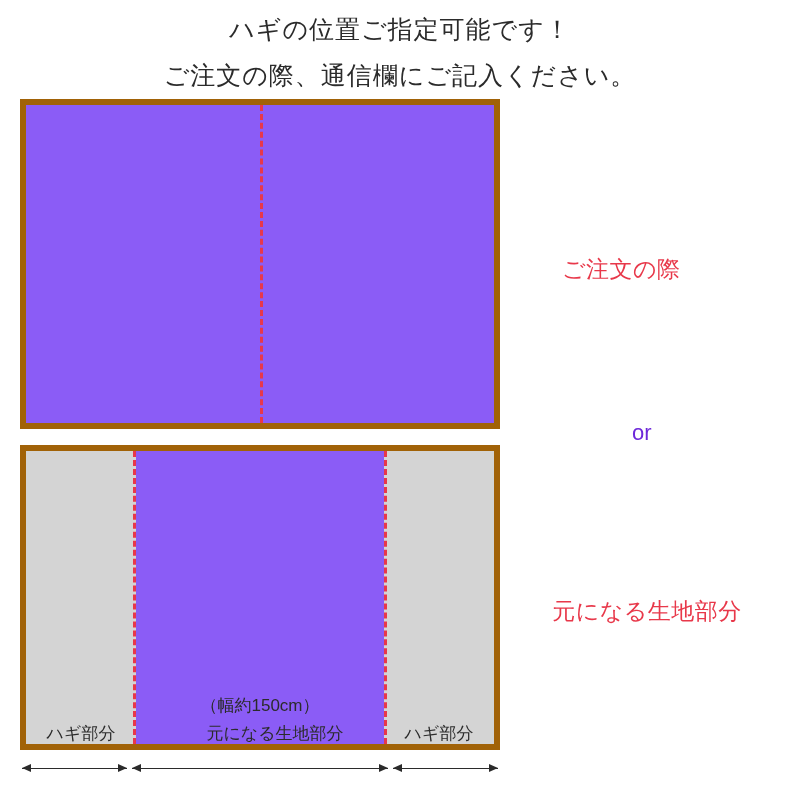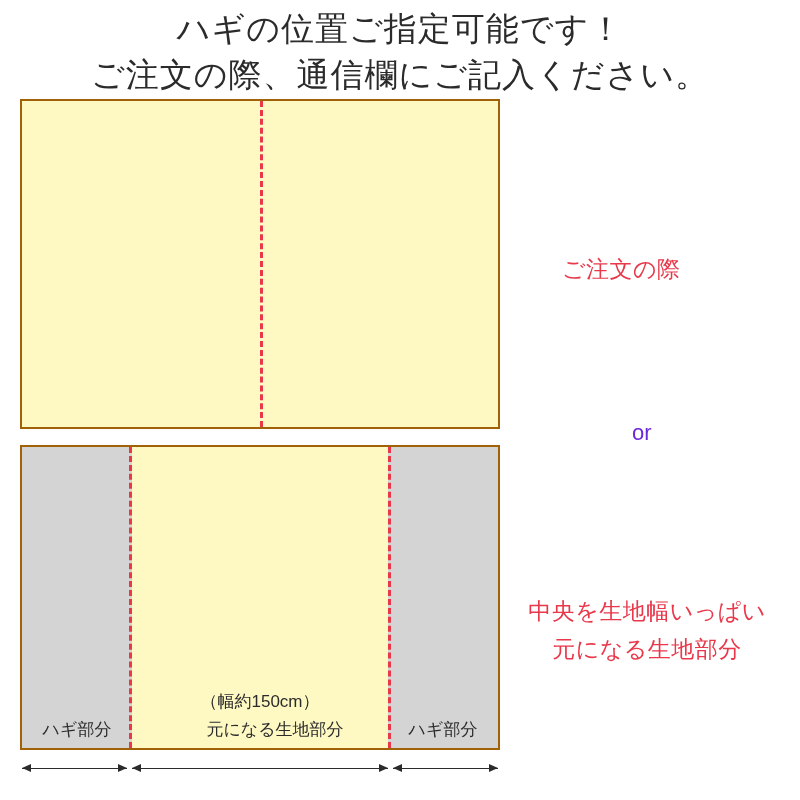--- a/index.html
+++ b/index.html
@@ -18,33 +18,33 @@
 
   
   .heading-block {
     position: absolute;
     left: 0;
     top: 6px;
     width: 800px;
     text-align: center;
   }
   .heading-line {
-    font-size: 33px;
+    font-size: 25px;
     line-height: 46px;
     letter-spacing: 1px;
     color: #2b2b2b;
     white-space: nowrap;
   }
 
   
   .panel {
     position: absolute;
     box-sizing: border-box;
-    border: 2px solid #a16207;
-    background: #fef9c3;
+    border: 6px solid #a16207;
+    background: #8b5cf6;
   }
   #panel-center {
     left: 20px;
     top: 99px;
     width: 480px;
     height: 330px;
   }
   #panel-sides {
     left: 20px;
     top: 445px;
@@ -190,15 +190,14 @@
 
 <div class="dim-row">
   <div class="dim" id="dim-left"></div>
   <div class="dim" id="dim-mid"></div>
   <div class="dim" id="dim-right"></div>
 </div>
 
 <div class="caption-red" id="caption-center">ご注文の際</div>
 <div id="caption-or">or</div>
 <div class="caption-red" id="caption-sides">
-  <div>中央を生地幅いっぱい</div>
   <div>元になる生地部分</div>
 </div>
 
 </body></html>

